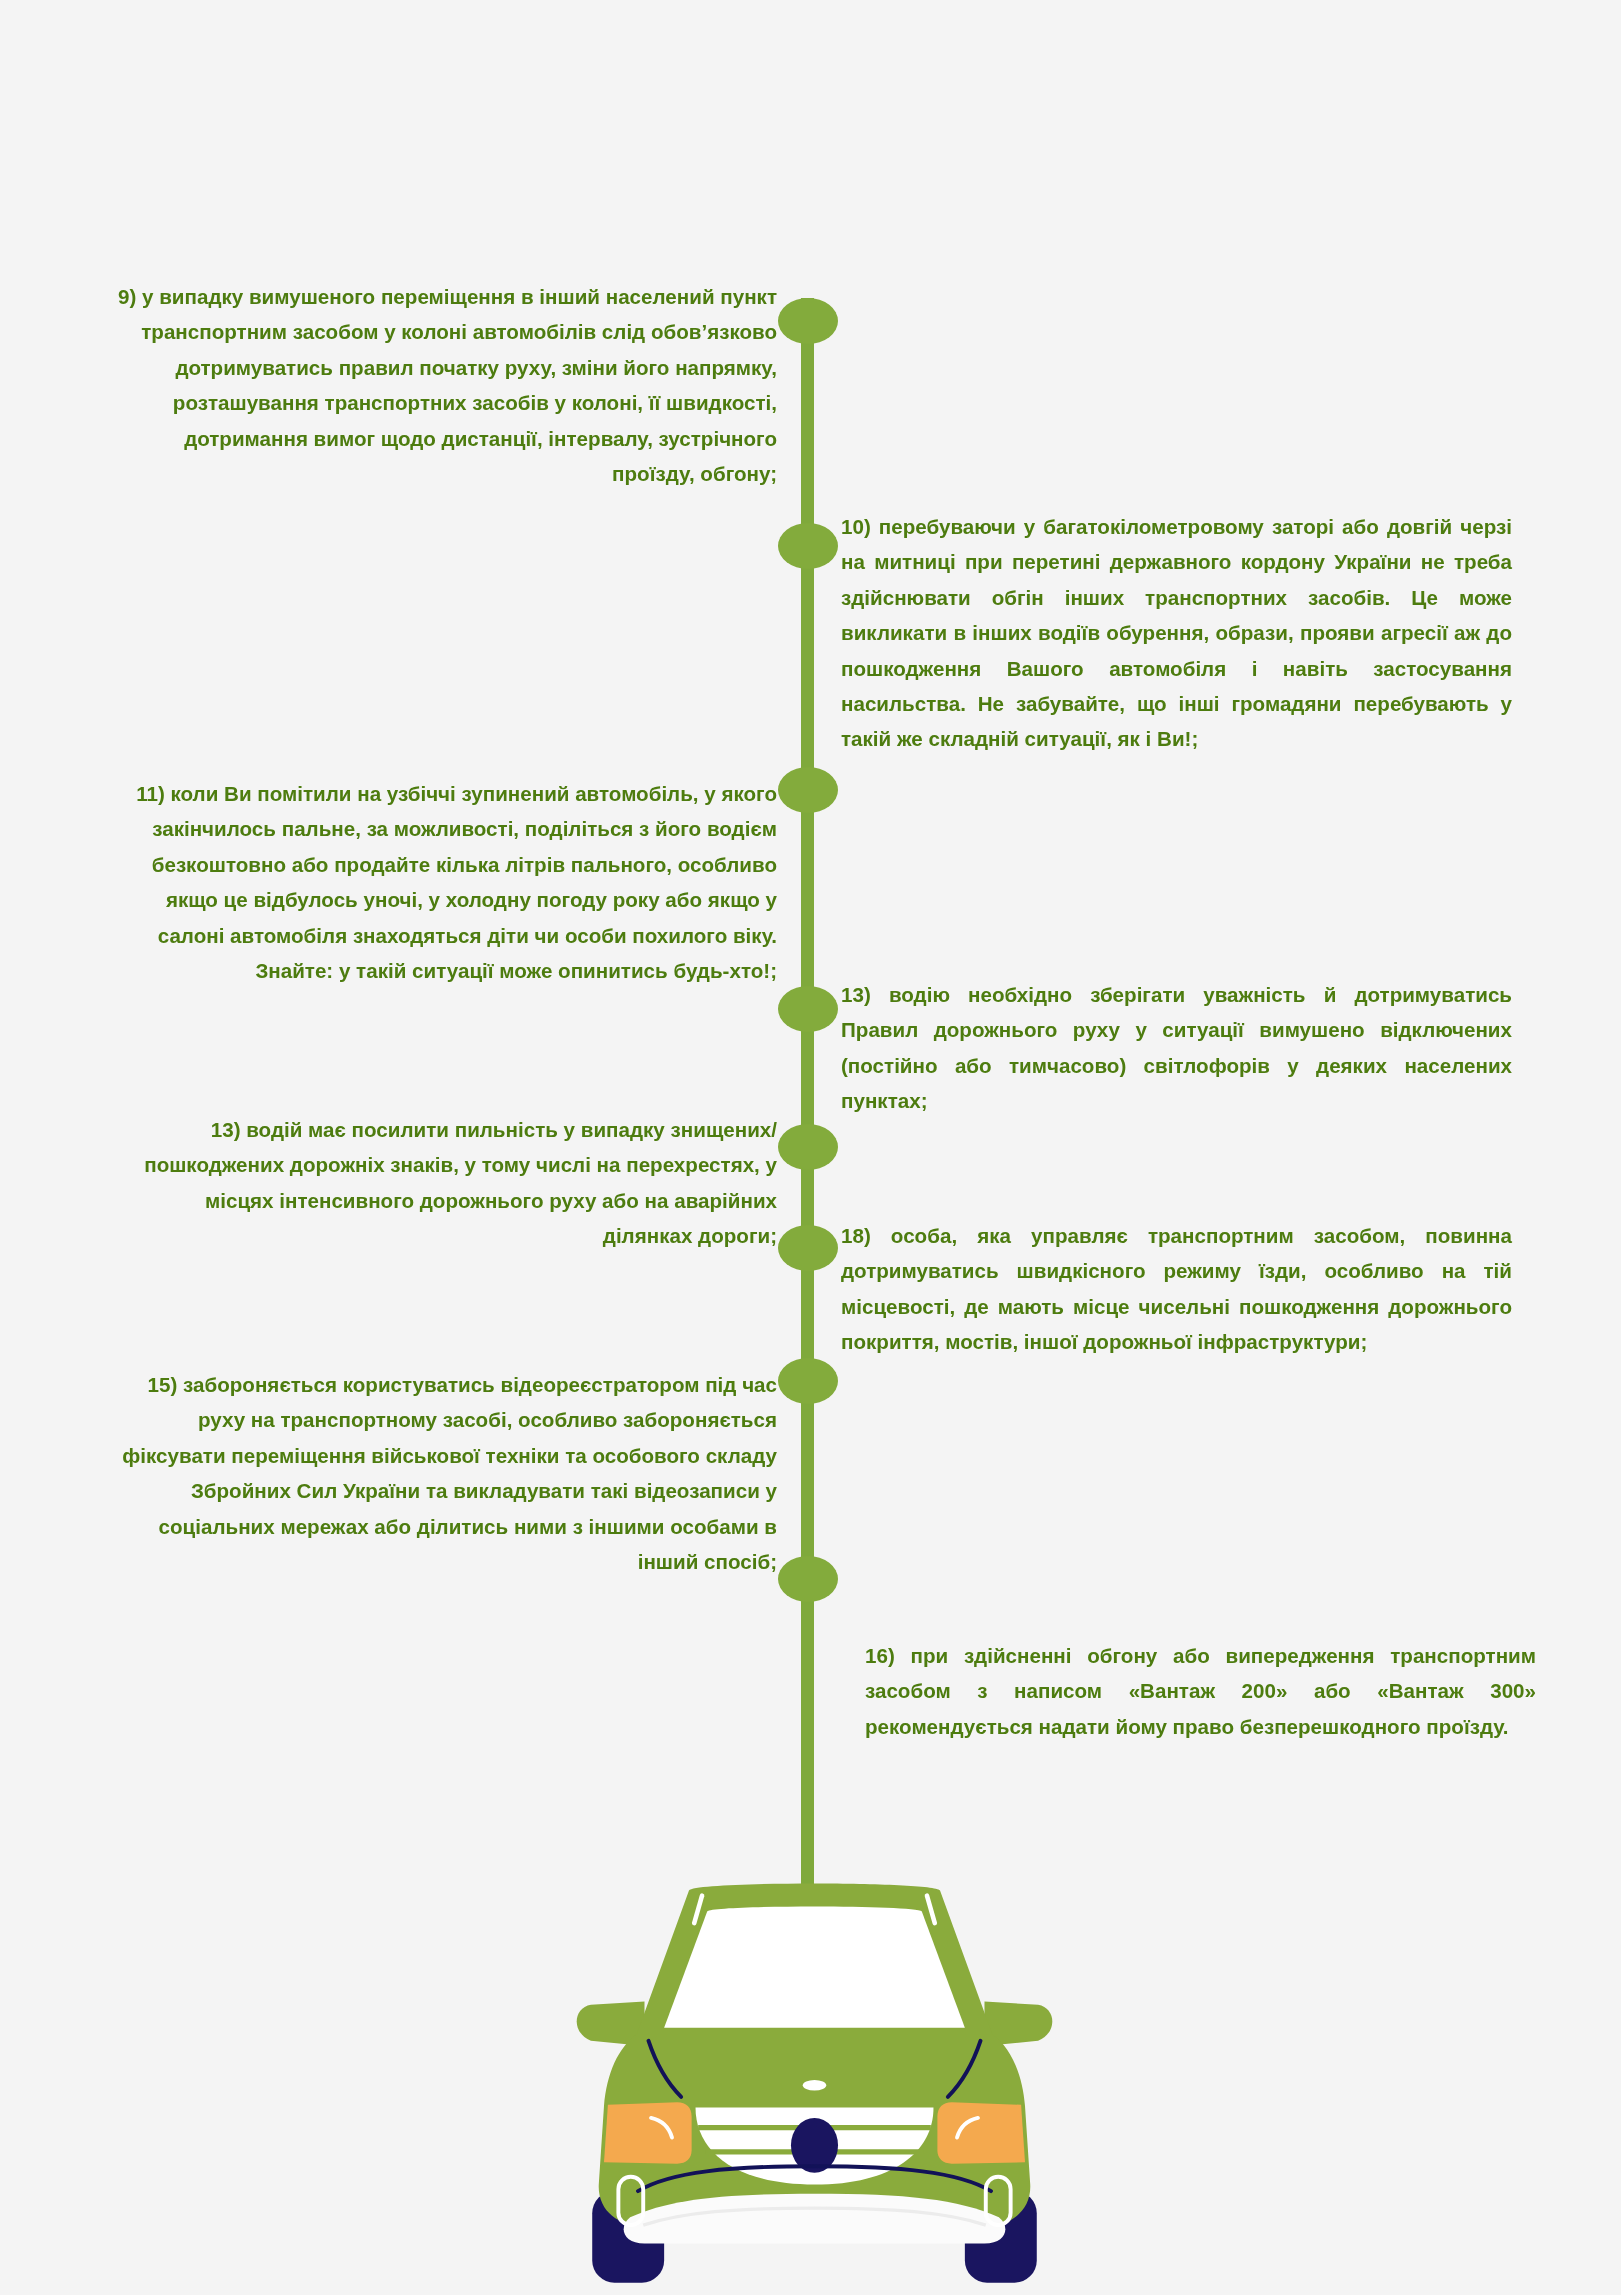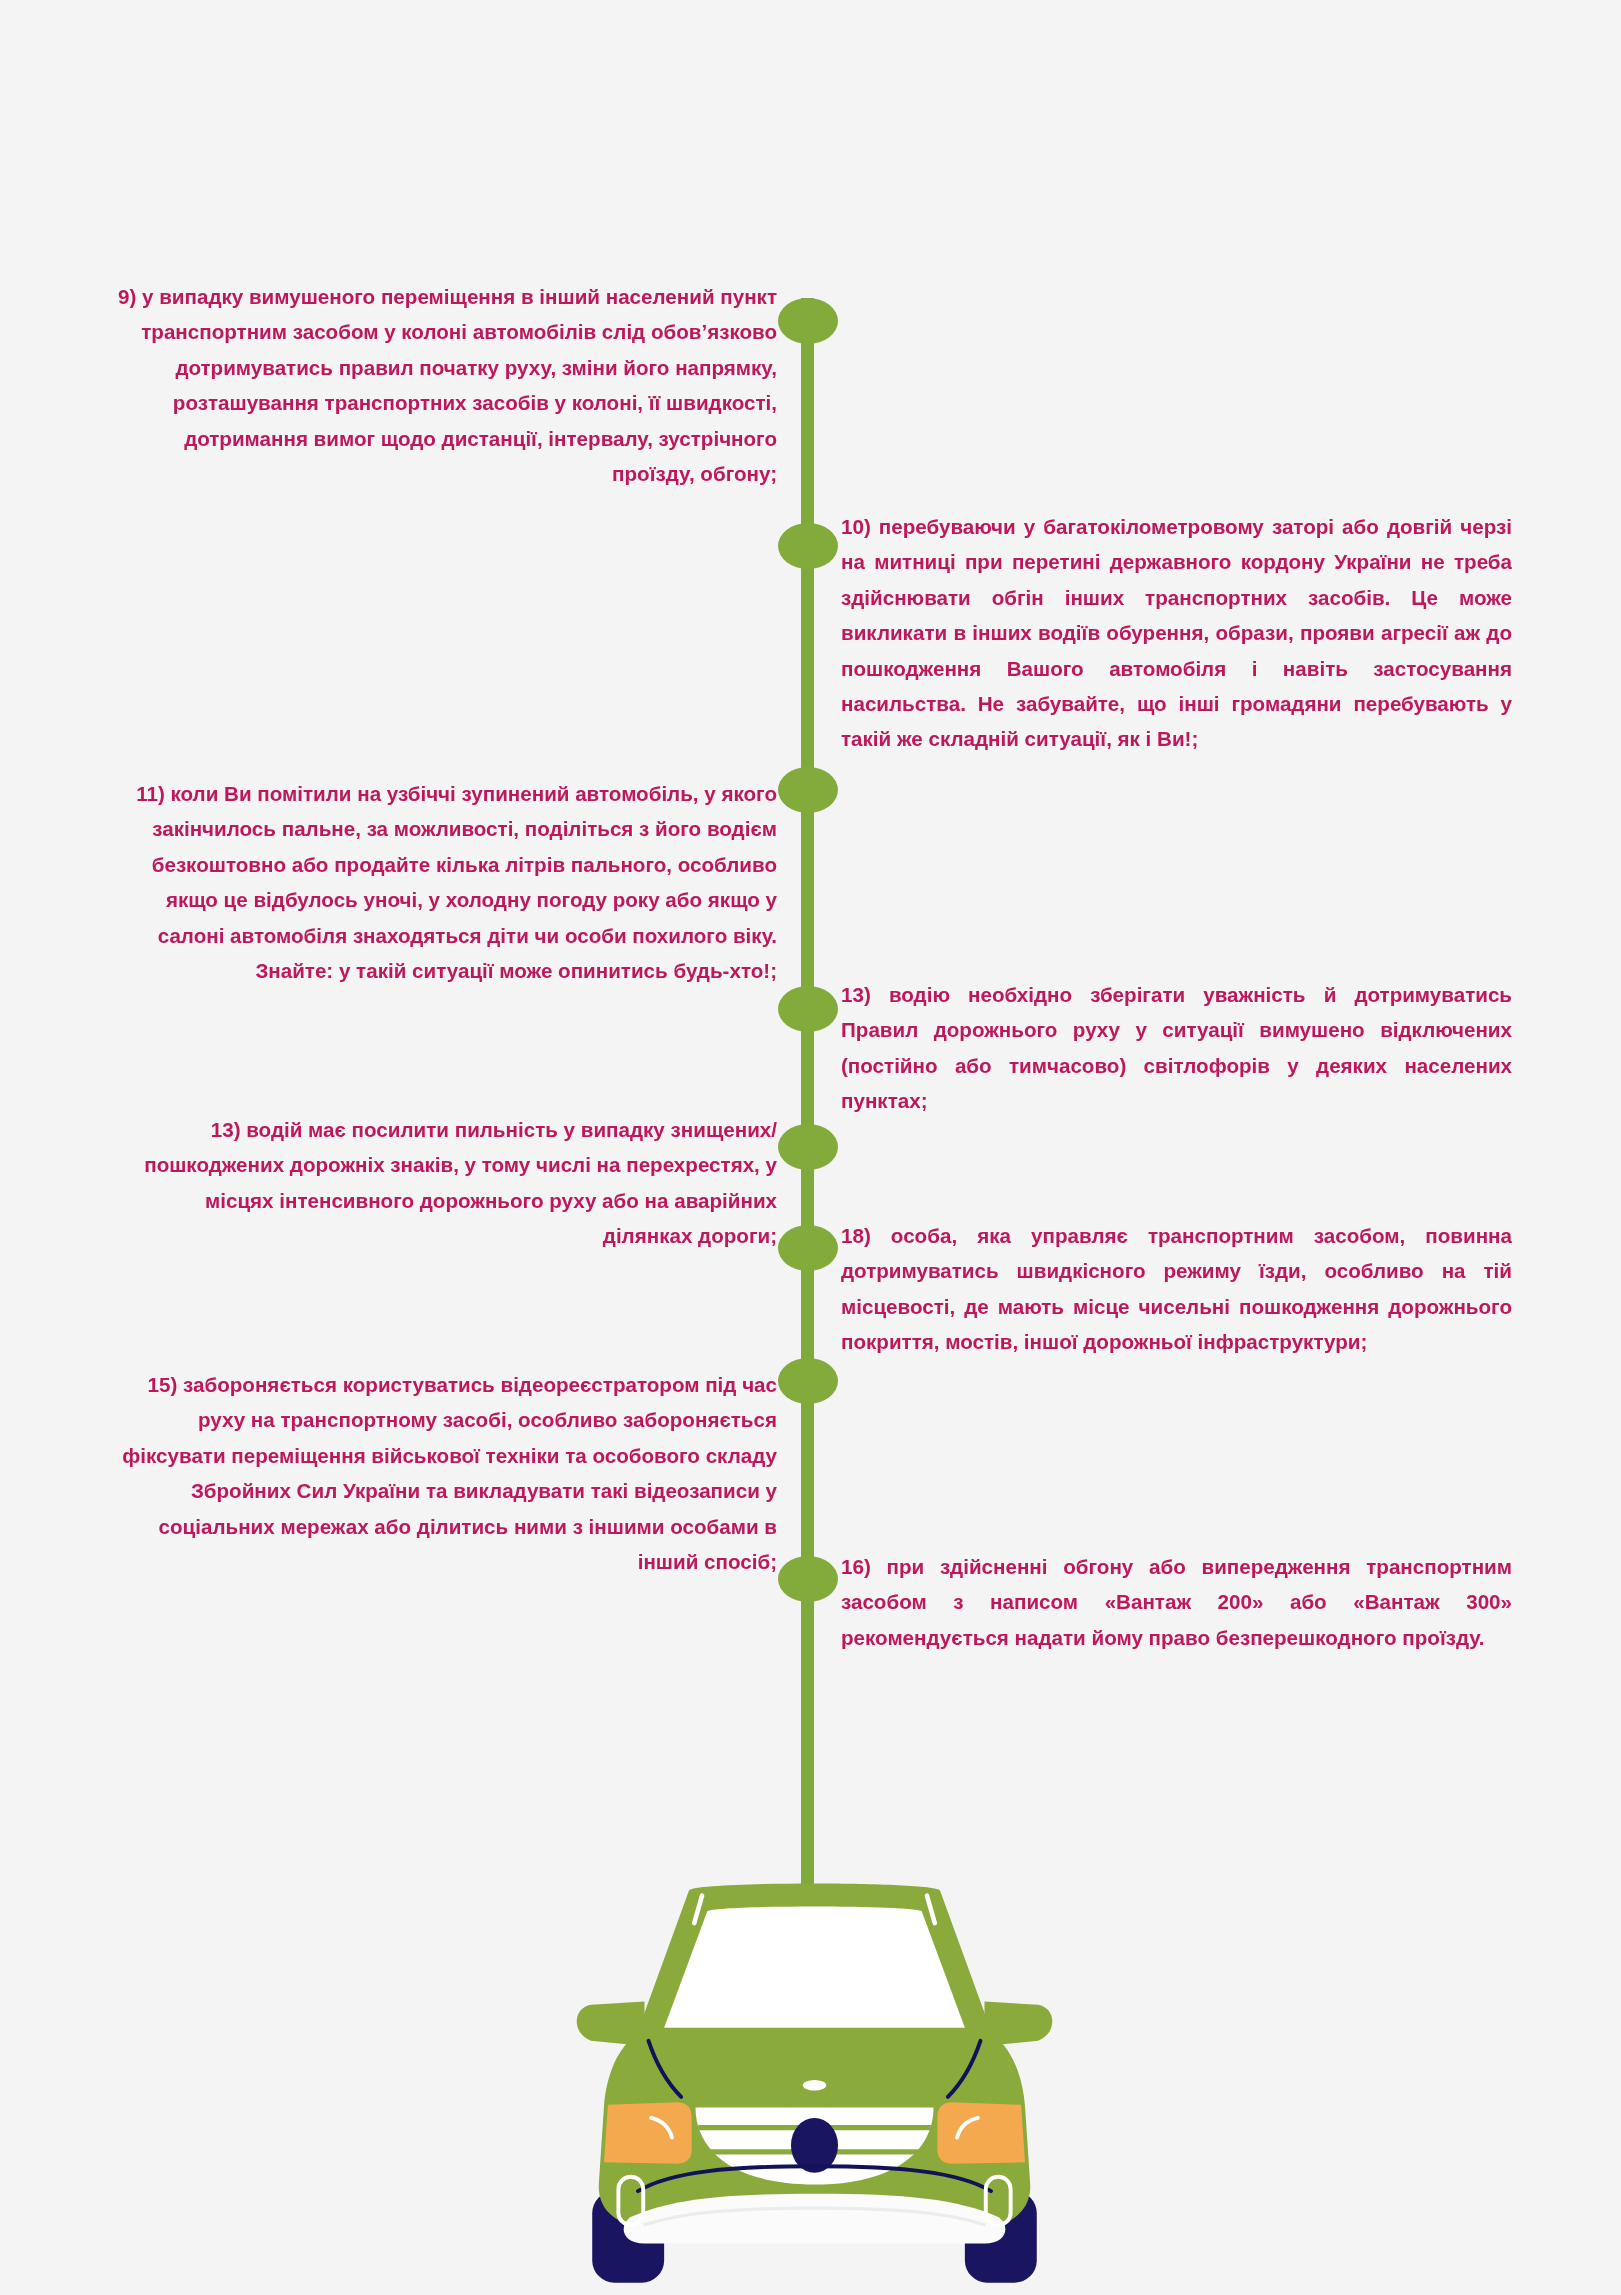--- a/index.html
+++ b/index.html
@@ -46,21 +46,21 @@
     left: 778px;
     width: 60px;
     height: 46px;
     background: #83ab3c;
     border-radius: 50%;
   }
 
   
   .rule {
     position: absolute;
-    color: #be185d;
+    color: #4d7c0f;
     font-weight: bold;
     font-size: 20.6px;
     line-height: 1.72;
   }
   .rule.left {
     left: 111px;
     width: 666px;
     text-align: right;
   }
   .rule.right {
@@ -97,21 +97,21 @@
 <div class="timeline-dot" style="top:1358px;"></div>
 <div class="timeline-dot" style="top:1556px;"></div>
 
 <div class="rule left" style="top:279px;">9) у випадку вимушеного переміщення в інший населений пункт транспортним засобом у колоні автомобілів слід обов’язково дотримуватись правил початку руху, зміни його напрямку, розташування транспортних засобів у колоні, її швидкості, дотримання вимог щодо дистанції, інтервалу, зустрічного проїзду, обгону;</div>
 <div class="rule right" style="top:509px;">10) перебуваючи у багатокілометровому заторі або довгій черзі на митниці при перетині державного кордону України не треба здійснювати обгін інших транспортних засобів. Це може викликати в інших водіїв обурення, образи, прояви агресії аж до пошкодження Вашого автомобіля і навіть застосування насильства. Не забувайте, що інші громадяни перебувають у такій же складній ситуації, як і Ви!;</div>
 <div class="rule left" style="top:764px;margin-top:12px;">11) коли Ви помітили на узбіччі зупинений автомобіль, у якого закінчилось пальне, за можливості, поділіться з його водієм безкоштовно або продайте кілька літрів пального, особливо якщо це відбулось уночі, у холодну погоду року або якщо у салоні автомобіля знаходяться діти чи особи похилого віку. Знайте: у такій ситуації може опинитись будь-хто!;</div>
 <div class="rule right" style="top:977px;">13) водію необхідно зберігати уважність й дотримуватись Правил дорожнього руху у ситуації вимушено відключених (постійно або тимчасово) світлофорів у деяких населених пунктах;</div>
 <div class="rule left" style="top:1112px;">13) водій має посилити пильність у випадку знищених/ пошкоджених дорожніх знаків, у тому числі на перехрестях, у місцях інтенсивного дорожнього руху або на аварійних ділянках дороги;</div>
 <div class="rule right" style="top:1218px;">18) особа, яка управляє транспортним засобом, повинна дотримуватись швидкісного режиму їзди, особливо на тій місцевості, де мають місце чисельні пошкодження дорожнього покриття, мостів, іншої дорожньої інфраструктури;</div>
 <div class="rule left" style="top:1367px;">15) забороняється користуватись відеореєстратором під час руху на транспортному засобі, особливо забороняється фіксувати переміщення військової техніки та особового складу Збройних Сил України та викладувати такі відеозаписи у соціальних мережах або ділитись ними з іншими особами в інший спосіб;</div>
-<div class="rule right" style="top:1549px;">16) при здійсненні обгону або випередження транспортним засобом з написом «Вантаж 200» або «Вантаж 300» рекомендується надати йому право безперешкодного проїзду.</div>
+<div class="rule right" style="top:1638px;margin-left:24px;">16) при здійсненні обгону або випередження транспортним засобом з написом «Вантаж 200» або «Вантаж 300» рекомендується надати йому право безперешкодного проїзду.</div>
 
 <div class="car-wrap">
   <svg viewBox="0 0 800 640" xmlns="http://www.w3.org/2000/svg">
 
     <rect x="60" y="480" width="110" height="140" rx="34" fill="#1a1560"></rect>
     <rect x="630" y="480" width="110" height="140" rx="34" fill="#1a1560"></rect>
 
     <path d="M58 195 C 30 200, 28 238, 58 250 L 140 258 L 140 190 Z" fill="#8aab3c"></path>
     <path d="M742 195 C 770 200, 772 238, 742 250 L 660 258 L 660 190 Z" fill="#8aab3c"></path>
 

